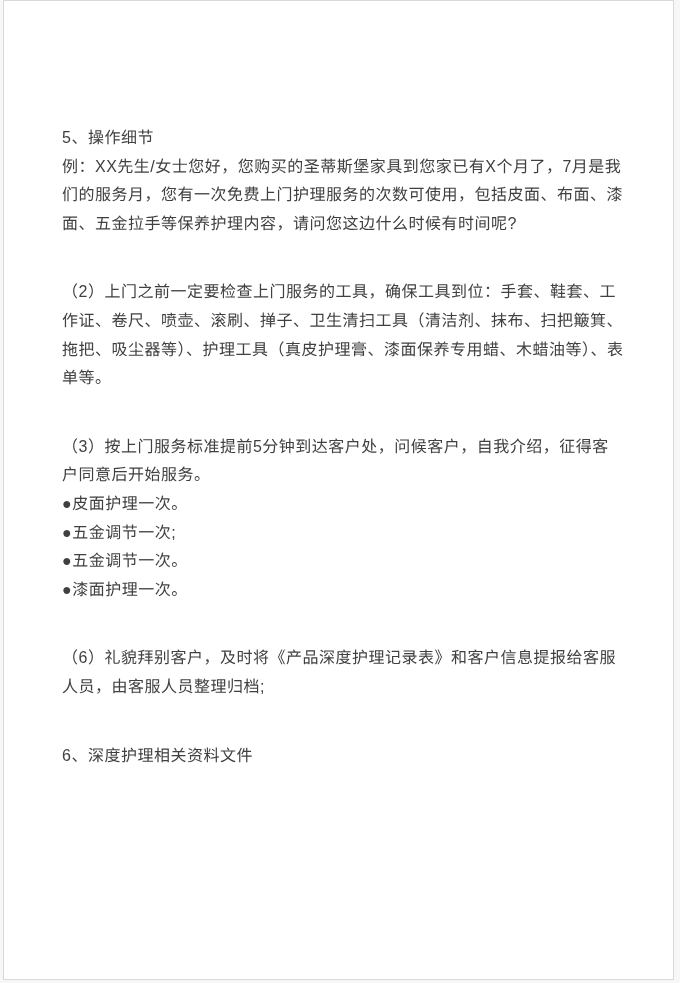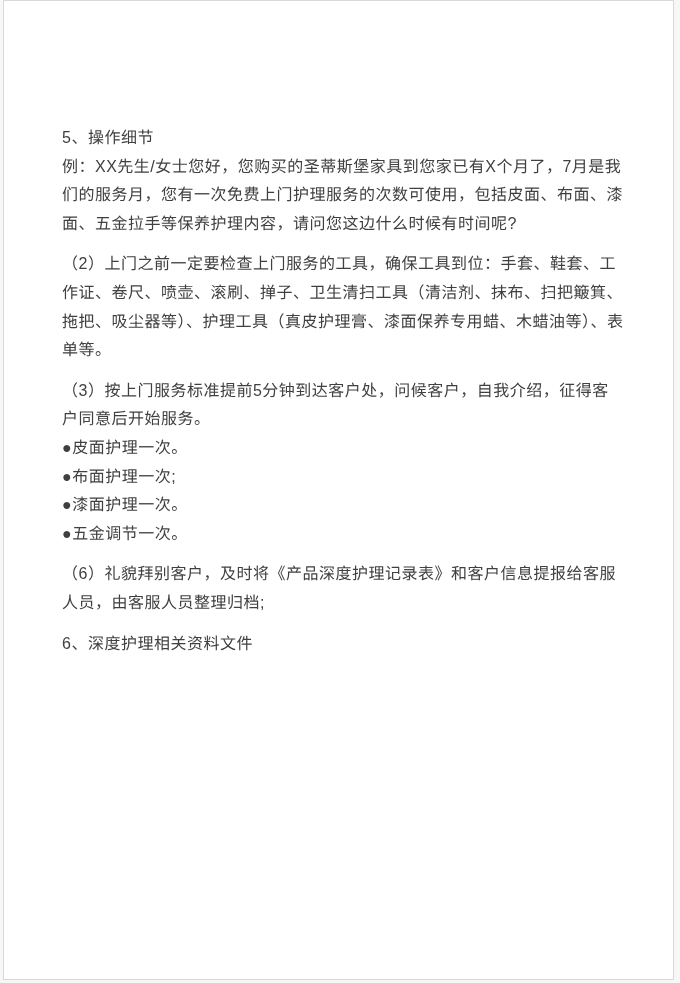--- a/index.html
+++ b/index.html
@@ -30,33 +30,33 @@
     position:absolute;
     left:58px; top:123px;
     width:562px;
     color: var(--text);
     font-size:16px;
     line-height:28.6px;
     letter-spacing:0.5px;
     text-align:left;
   }
   .block{ margin:0; }
-  .block.gap{ margin-top:12px; }
+  .block.gap{ margin-top:40px; }
 </style>
 </head>
 <body>
 
 <div class="viewport">
   <div class="page">
     <div class="content">
       <p class="block">5、操作细节</p>
       <p class="block">例：XX先生/女士您好，您购买的圣蒂斯堡家具到您家已有X个月了，7月是我们的服务月，您有一次免费上门护理服务的次数可使用，包括皮面、布面、漆面、五金拉手等保养护理内容，请问您这边什么时候有时间呢?</p>
       <p class="block gap">（2）上门之前一定要检查上门服务的工具，确保工具到位：手套、鞋套、工作证、卷尺、喷壶、滚刷、掸子、卫生清扫工具（清洁剂、抹布、扫把簸箕、拖把、吸尘器等）、护理工具（真皮护理膏、漆面保养专用蜡、木蜡油等）、表单等。</p>
       <p class="block gap">（3）按上门服务标准提前5分钟到达客户处，问候客户，自我介绍，征得客户同意后开始服务。</p>
       <p class="block">●皮面护理一次。</p>
-      <p class="block">●布面护理一次;</p>
+      <p class="block">●五金调节一次;</p>
+      <p class="block">●五金调节一次。</p>
       <p class="block">●漆面护理一次。</p>
-      <p class="block">●五金调节一次。</p>
       <p class="block gap">（6）礼貌拜别客户，及时将《产品深度护理记录表》和客户信息提报给客服人员，由客服人员整理归档;</p>
       <p class="block gap">6、深度护理相关资料文件</p>
     </div>
   </div>
 </div>
 
 </body></html>

